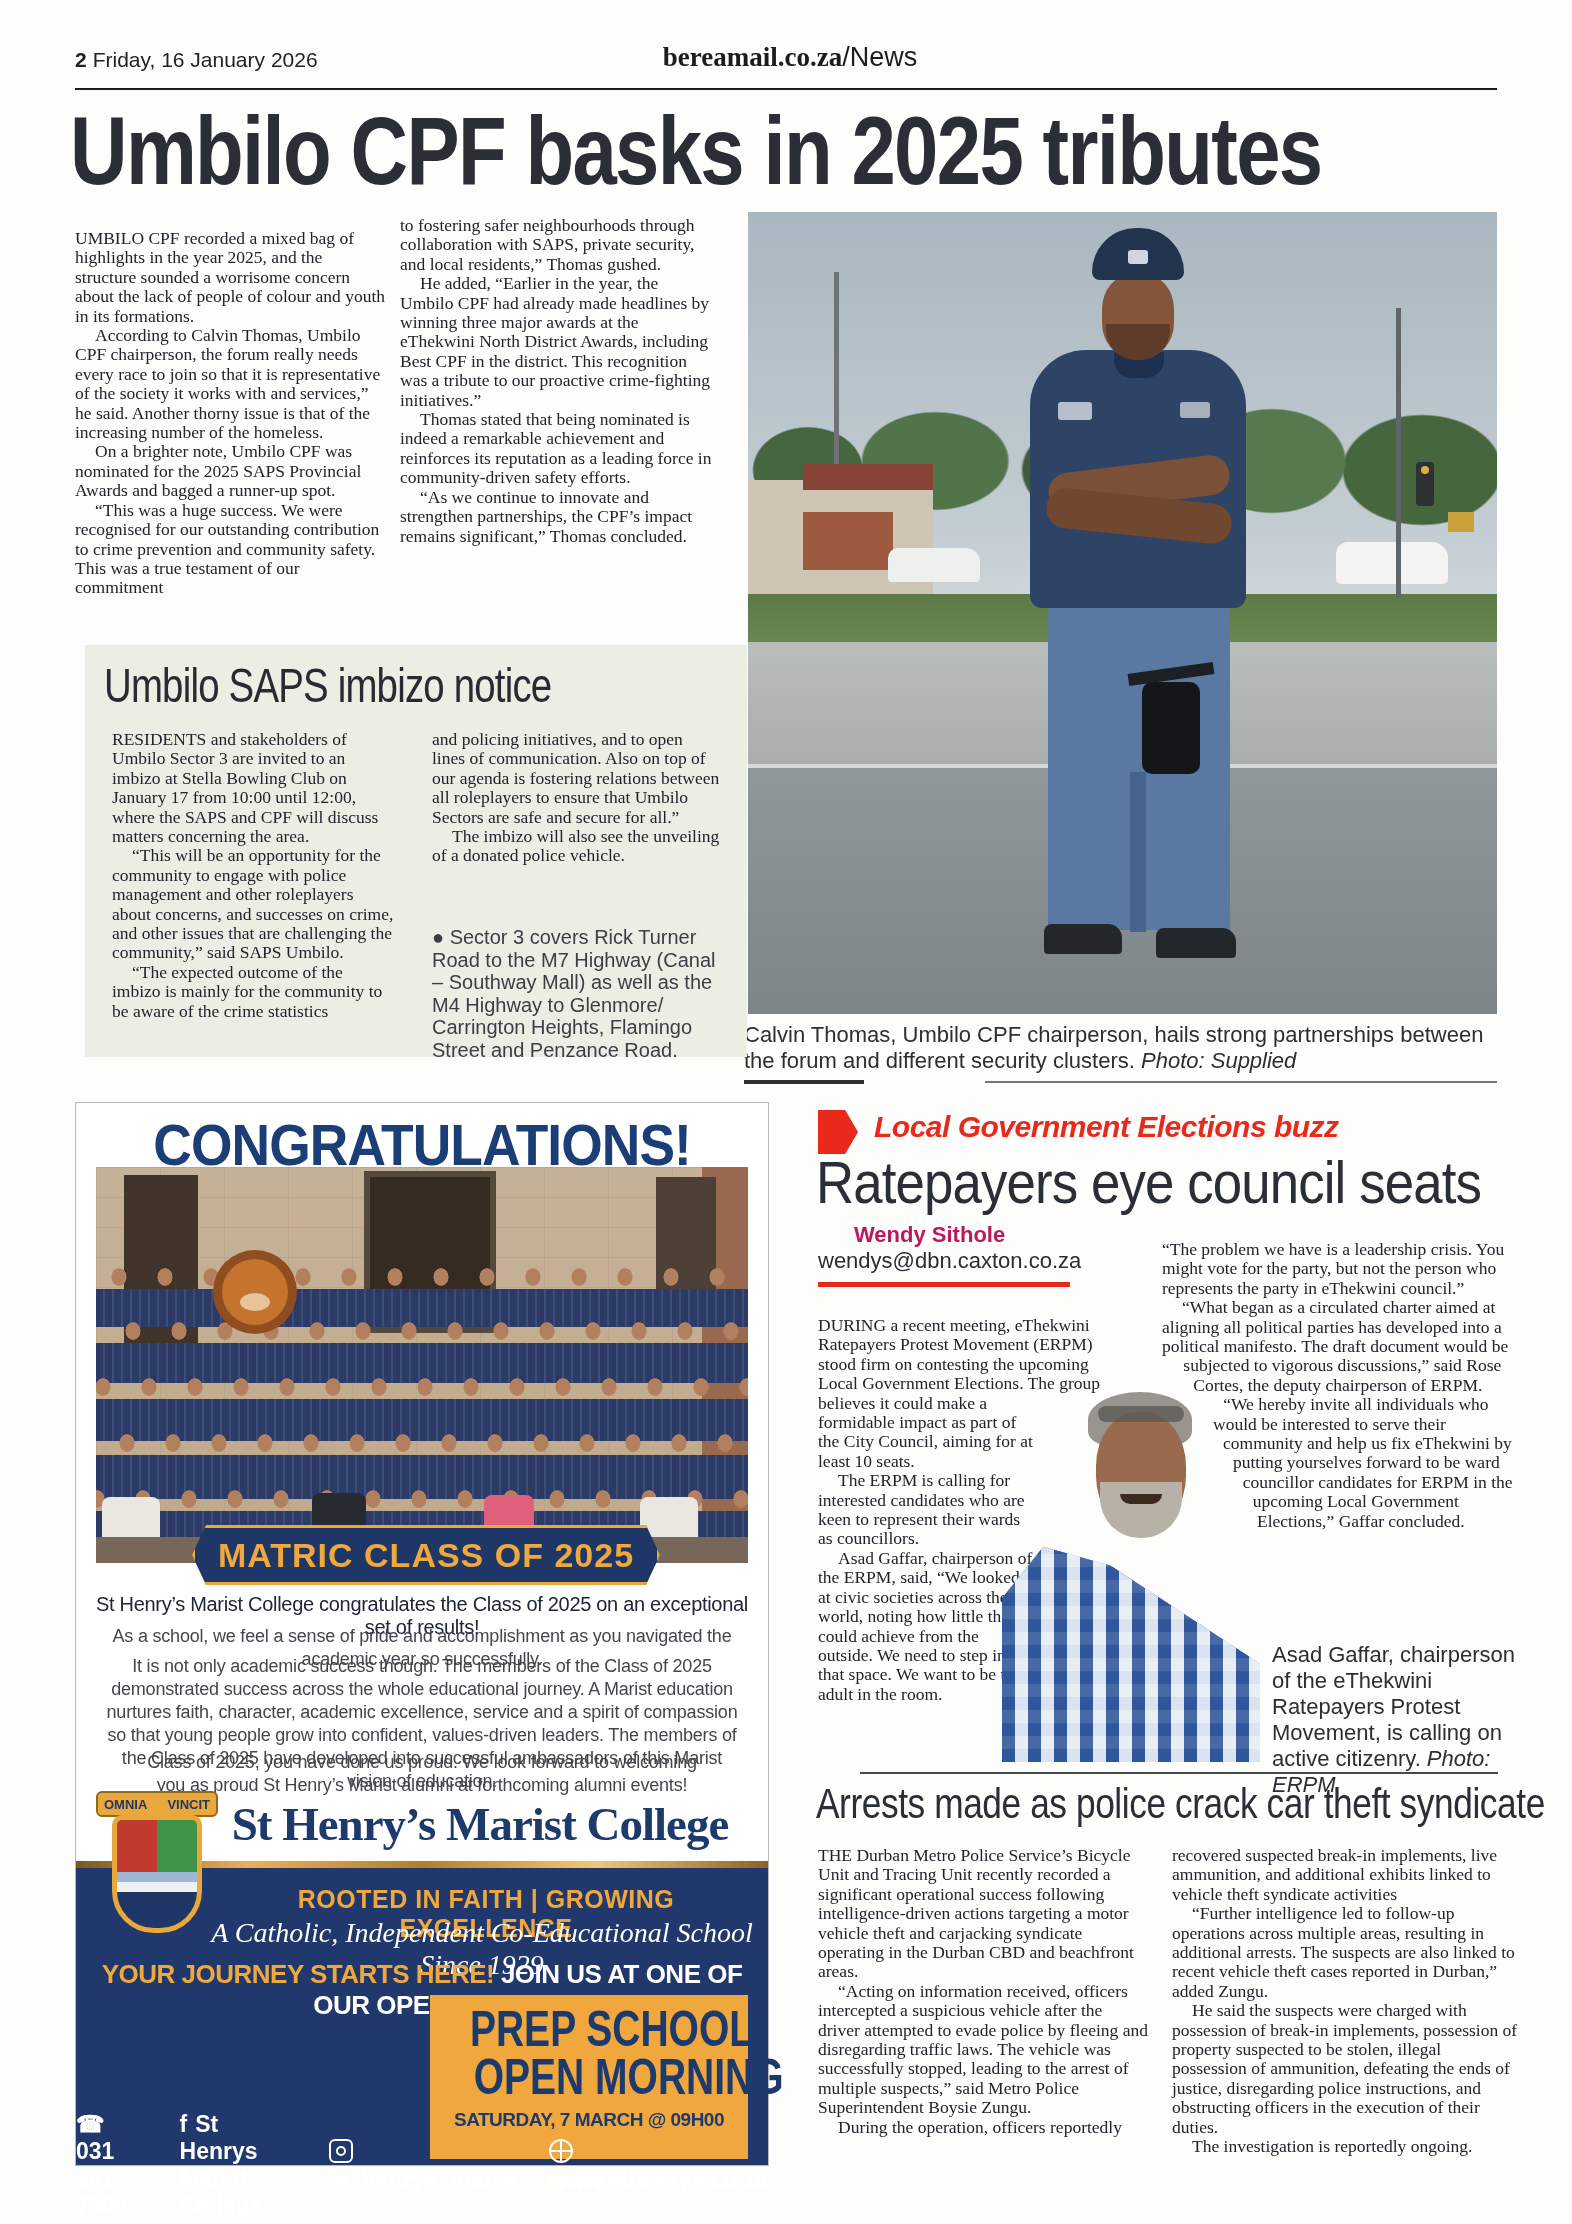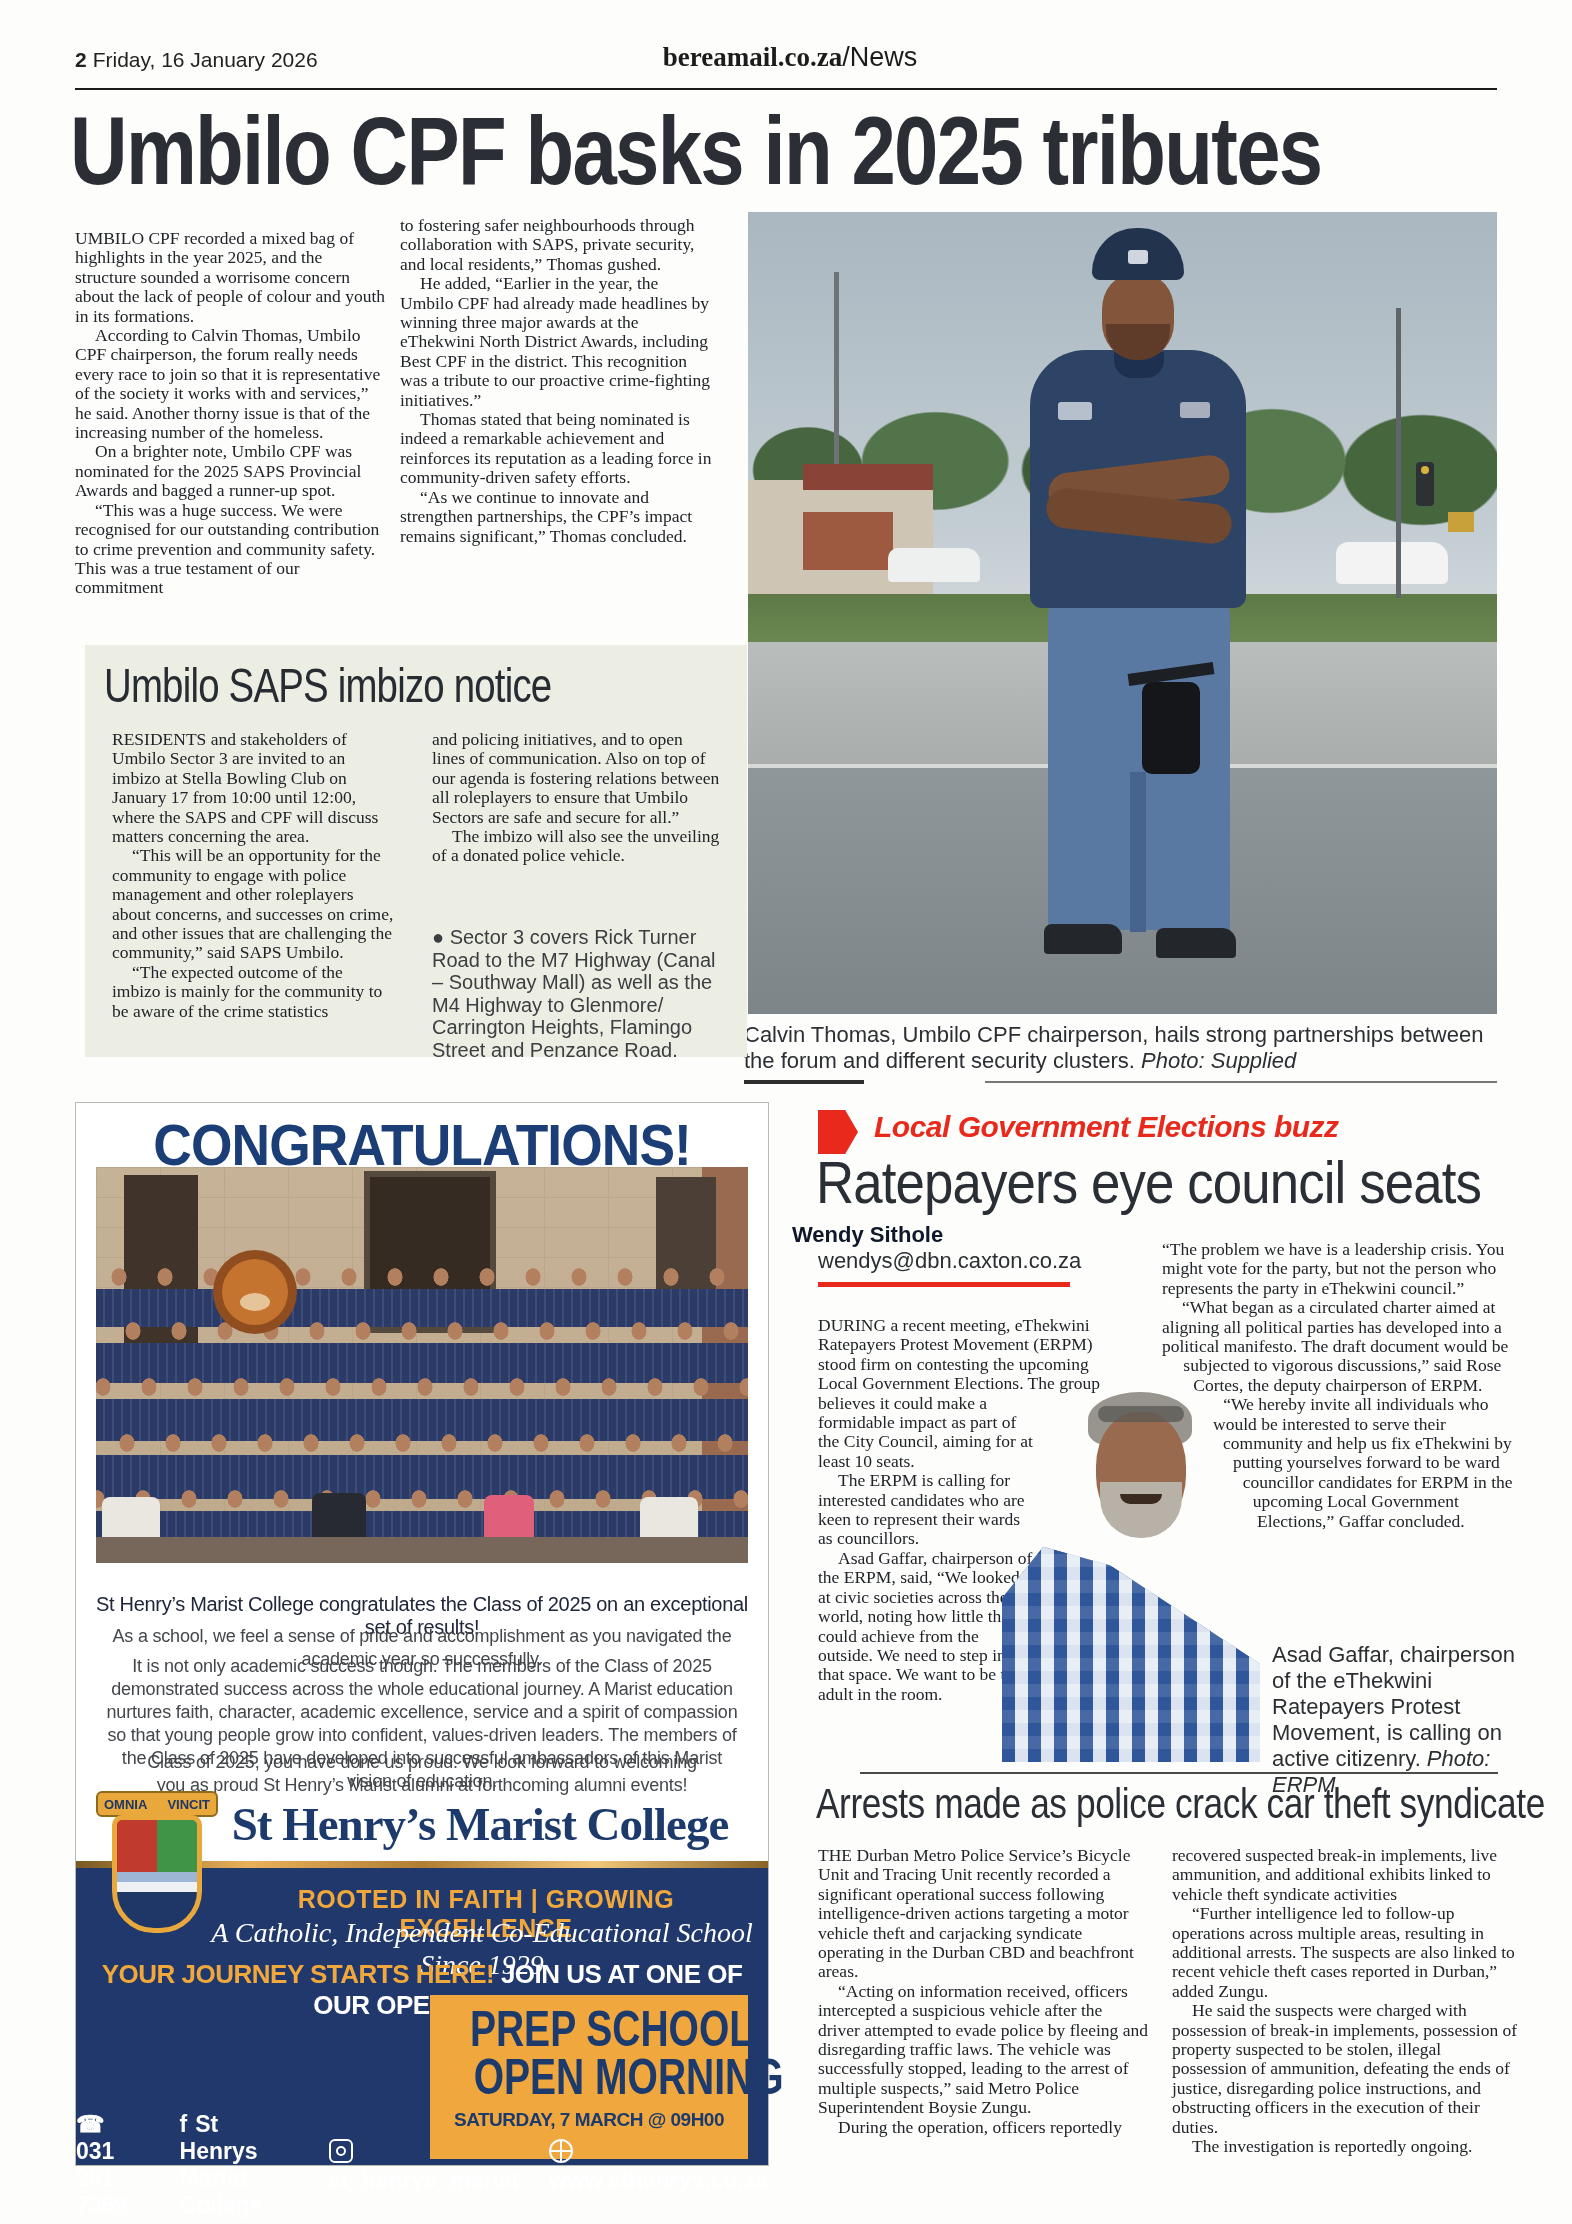--- a/index.html
+++ b/index.html
@@ -143,21 +143,21 @@
   .ic-cam{width:20px;height:20px;border:2px solid #fff;border-radius:6px;position:relative;top:2px;}
   .ic-cam::after{content:"";position:absolute;left:5px;top:5px;width:6px;height:6px;border:2px solid #fff;border-radius:50%;}
   .ic-web{width:20px;height:20px;border:2px solid #fff;border-radius:50%;position:relative;top:2px;
      background:linear-gradient(#fff 0 0) center/100% 2px no-repeat,linear-gradient(#fff 0 0) center/2px 100% no-repeat;}
   
   .kicker-flag{left:818px;top:1110px;width:40px;height:44px;background:#e8291c;
      clip-path:polygon(0 0,68% 0,100% 50%,68% 100%,0 100%);}
   .kicker{left:874px;top:1110px;font-size:30px;font-style:italic;font-weight:bold;color:#e8291c;letter-spacing:-.5px;}
   .elec-head{left:816px;top:1148px;font-size:60px;color:#2a2e35;letter-spacing:-1px;}
   .elec-head .cond{transform:scaleX(.88);}
-  .by-name{left:792px;top:1222px;font-size:22px;font-weight:bold;color:#0f172a;}
+  .by-name{left:854px;top:1222px;font-size:22px;font-weight:bold;color:#be185d;}
   .by-mail{left:818px;top:1248px;font-size:22px;color:#2a2e33;}
   .by-bar{left:818px;top:1282px;width:252px;height:5px;background:#e8291c;}
   .e-c1{left:818px;top:1316px;width:312px;}
   .e-c2{left:1162px;top:1240px;width:356px;}
   .push{float:right;width:0;}
   .pushL{float:left;width:0;}
   .cut1{float:right;clear:right;width:95px;height:380px;}
   .cut2{float:left;clear:left;width:95px;height:250px;shape-outside:polygon(0 0,22% 0,100% 58%,100% 100%,0 100%);}
   
   .photo2{left:1002px;top:1390px;width:258px;height:372px;}
@@ -277,20 +277,23 @@
       <div class="crowd-row row5"></div>
       <div class="adp-lion">
           <i></i>
         </div>
       <div class="adp-white1"></div>
       <div class="adp-white2"></div>
       <div class="adp-pink"></div>
       <div class="adp-suit"></div>
       <div class="adp-floor"></div>
     </div>
+    <div class="ad-ribbon">
+        <span>MATRIC CLASS OF 2025</span>
+      </div>
 
     <div class="ad-bold">St Henry’s Marist College congratulates the Class of 2025 on an exceptional set of results!</div>
     <div class="ad-p ad-p1">As a school, we feel a sense of pride and accomplishment as you navigated the academic year so successfully.</div>
     <div class="ad-p ad-p2">It is not only academic success though. The members of the Class of 2025 demonstrated success across the whole educational journey. A Marist education nurtures faith, character, academic excellence, service and a spirit of compassion so that young people grow into confident, values-driven leaders. The members of the Class of 2025 have developed into successful ambassadors of this Marist vision of education.</div>
     <div class="ad-p ad-p3">Class of 2025, you have done us proud. We look forward to welcoming you as proud St Henry’s Marist alumni at forthcoming alumni events!</div>
 
     <div class="crest">
       <div class="crest-ribbon">
         <span>OMNIA</span>
         <span>VINCIT</span>

